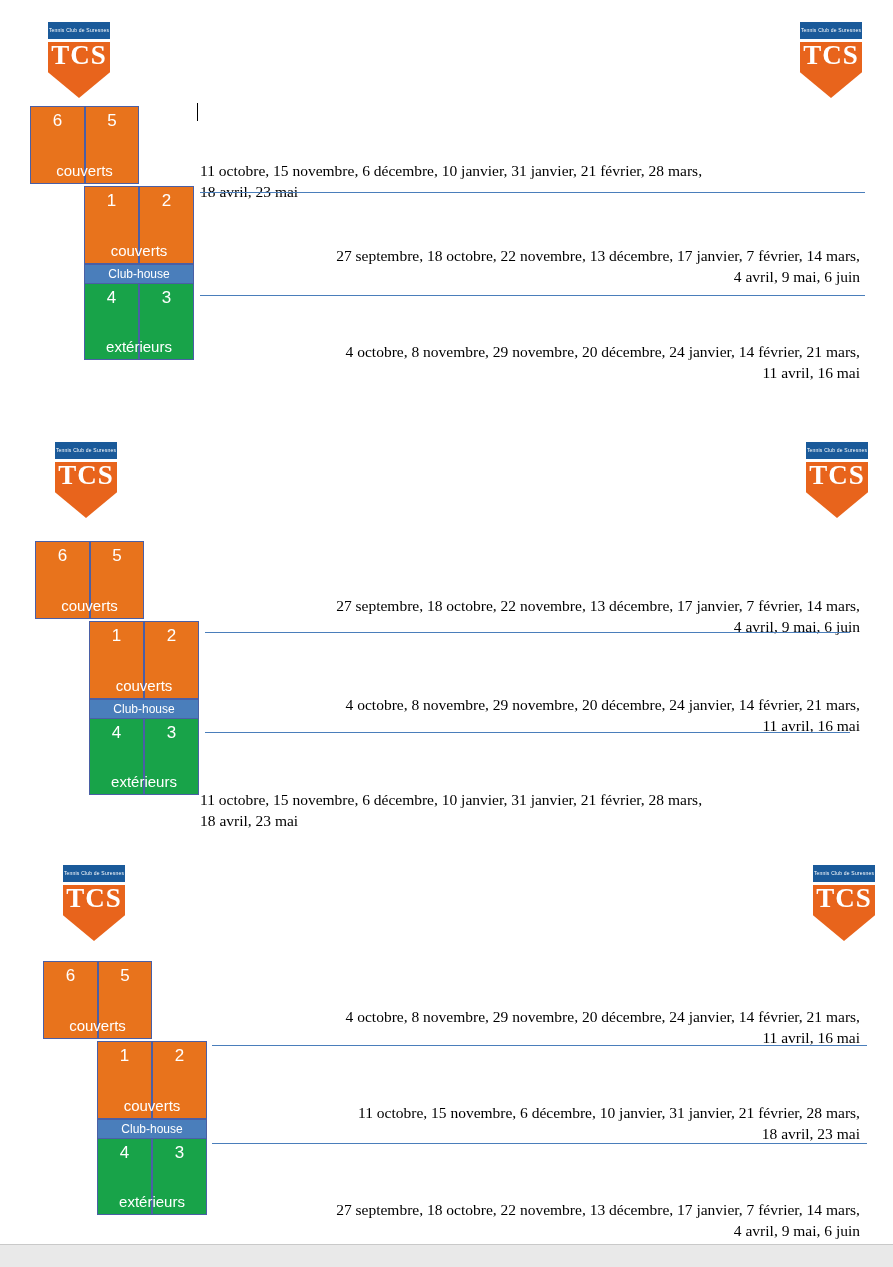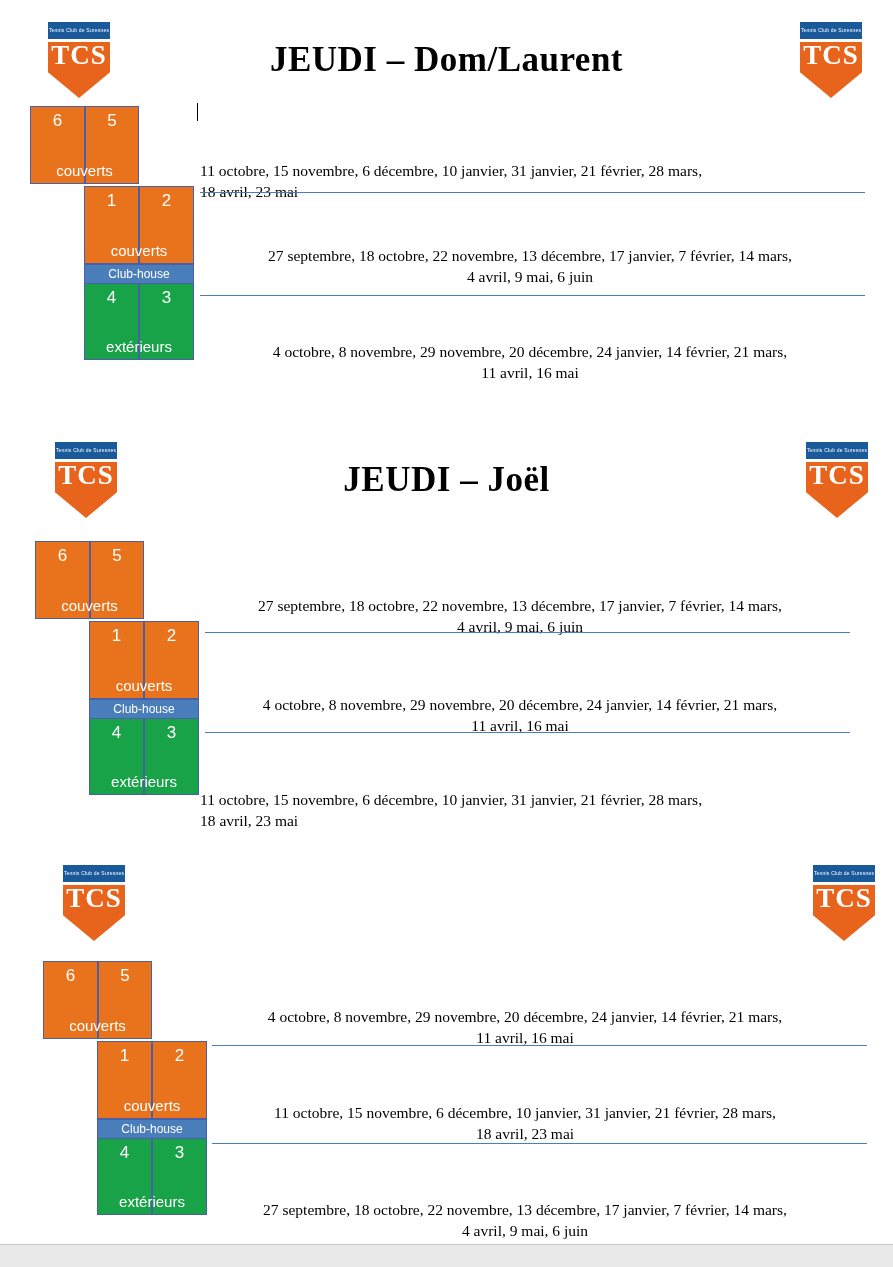--- a/index.html
+++ b/index.html
@@ -146,21 +146,21 @@
   }
 
   
   .dates {
     position: absolute;
     font-family: "Liberation Serif", serif;
     font-size: 15.5px;
     line-height: 21px;
     margin-top: 29px;
   }
-  .dates.center { text-align: center; }
+  .dates.center { text-align: right; }
   .rule {
     position: absolute;
     height: 1px;
     background: #4a7ebb;
   }
 
   .caret {
     position: absolute;
     width: 1px;
     height: 18px;
@@ -193,21 +193,20 @@
     </div>
 
     <div class="logo" style="left:800px; top:22px;">
       <div class="logo-shape">
         <div class="logo-top">Tennis Club de Suresnes</div>
         <div class="logo-stripe" style="top:17px;"></div>
         <div class="logo-text">TCS</div>
       </div>
     </div>
 
-    <div class="title" style="top:40px;">JEUDI – Dom/Laurent</div>
 
     <div class="caret" style="left:197px; top:103px;"></div>
 
     <div class="courts" style="left:30px; top:106px;">
 
       <div class="group-outer" style="left:0px; top:0px; width:109px; height:78px;"></div>
       <div class="court-row" style="position:absolute; left:0px; top:0px;">
         <div class="cell orange" style="width:55px;height:78px;">
           <div class="num">6</div>
         </div>
@@ -271,21 +270,20 @@
     </div>
 
     <div class="logo" style="left:806px; top:22px;">
       <div class="logo-shape">
         <div class="logo-top">Tennis Club de Suresnes</div>
         <div class="logo-stripe" style="top:17px;"></div>
         <div class="logo-text">TCS</div>
       </div>
     </div>
 
-    <div class="title" style="top:40px;">JEUDI – Joël</div>
 
     <div class="courts" style="left:35px; top:121px;">
       <div class="group-outer" style="left:0px; top:0px; width:109px; height:78px;"></div>
       <div class="court-row" style="position:absolute; left:0px; top:0px;">
         <div class="cell orange" style="width:55px;height:78px;">
           <div class="num">6</div>
         </div>
         <div class="cell orange" style="width:54px;height:78px;">
           <div class="num">5</div>
         </div>

